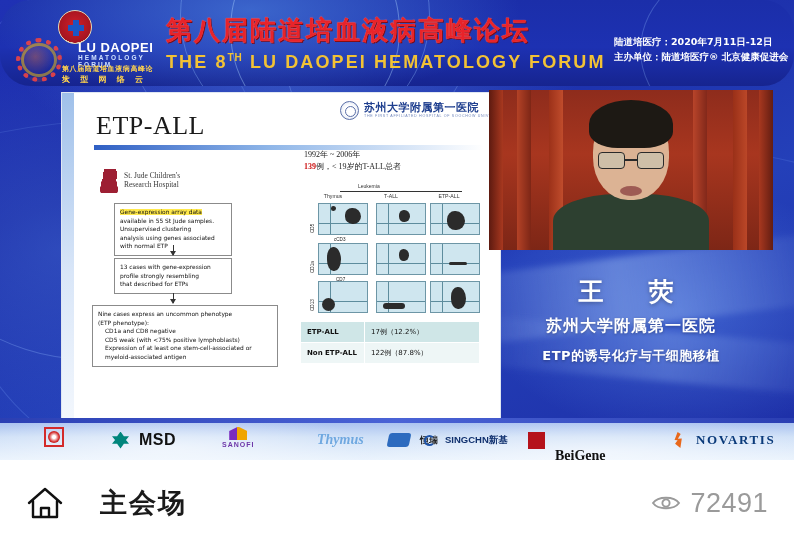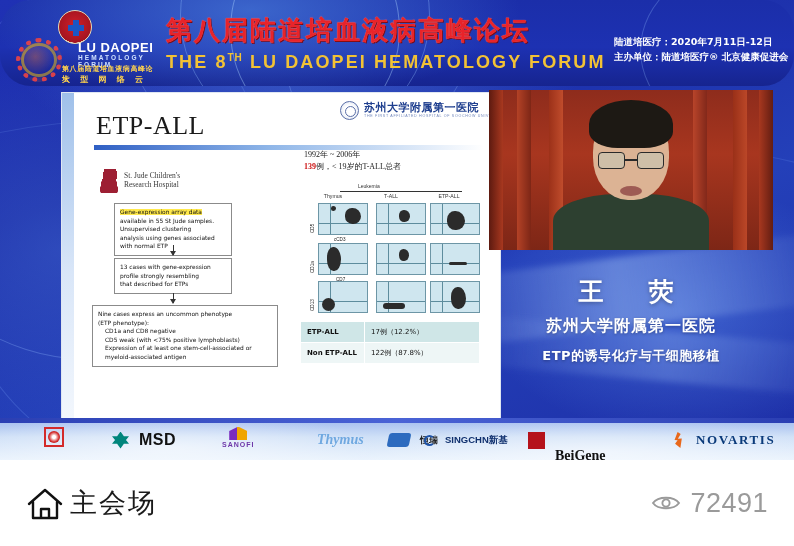--- a/index.html
+++ b/index.html
@@ -280,21 +280,21 @@
   .lg-beigene .sp-label { color:#111; font-size:14px; font-family:"Liberation Serif", serif;margin-top:32px; }
   .lg-novartis i { display:block; width:14px; height:16px; background:#e8681c;
     clip-path:polygon(40% 0,62% 12%,42% 42%,70% 40%,60% 100%,22% 74%,40% 52%,18% 50%); }
   .lg-novartis .sp-label { color:#0a3a7a; font-size:13px; letter-spacing:1.6px; font-family:"Liberation Serif", serif; }
 
   
   .bottombar {
     position:absolute; left:0; top:460px; width:794px; height:86px; background:#fff;
     display:flex; align-items:center; justify-content:space-between; padding:0 26px;
   }
-  .bb-left { display:flex; align-items:flex-end; gap:6px; }
+  .bb-left { display:flex; align-items:center; gap:36px;font-weight:bold; }
   .home-icon { width:38px; height:34px; position:relative; }
   .home-icon svg { display:block; }
   .bb-title { font-family:"DejaVu Sans", sans-serif; font-size:27px; color:#1a1a1a; letter-spacing:2px; }
   .bb-right { display:flex; align-items:center; gap:9px; color:#9a9a9a; }
   .eye-icon svg { display:block; }
   .bb-count { font-size:27px; color:#9a9a9a; letter-spacing:.5px; }
 </style>
 </head>
 <body>
 

